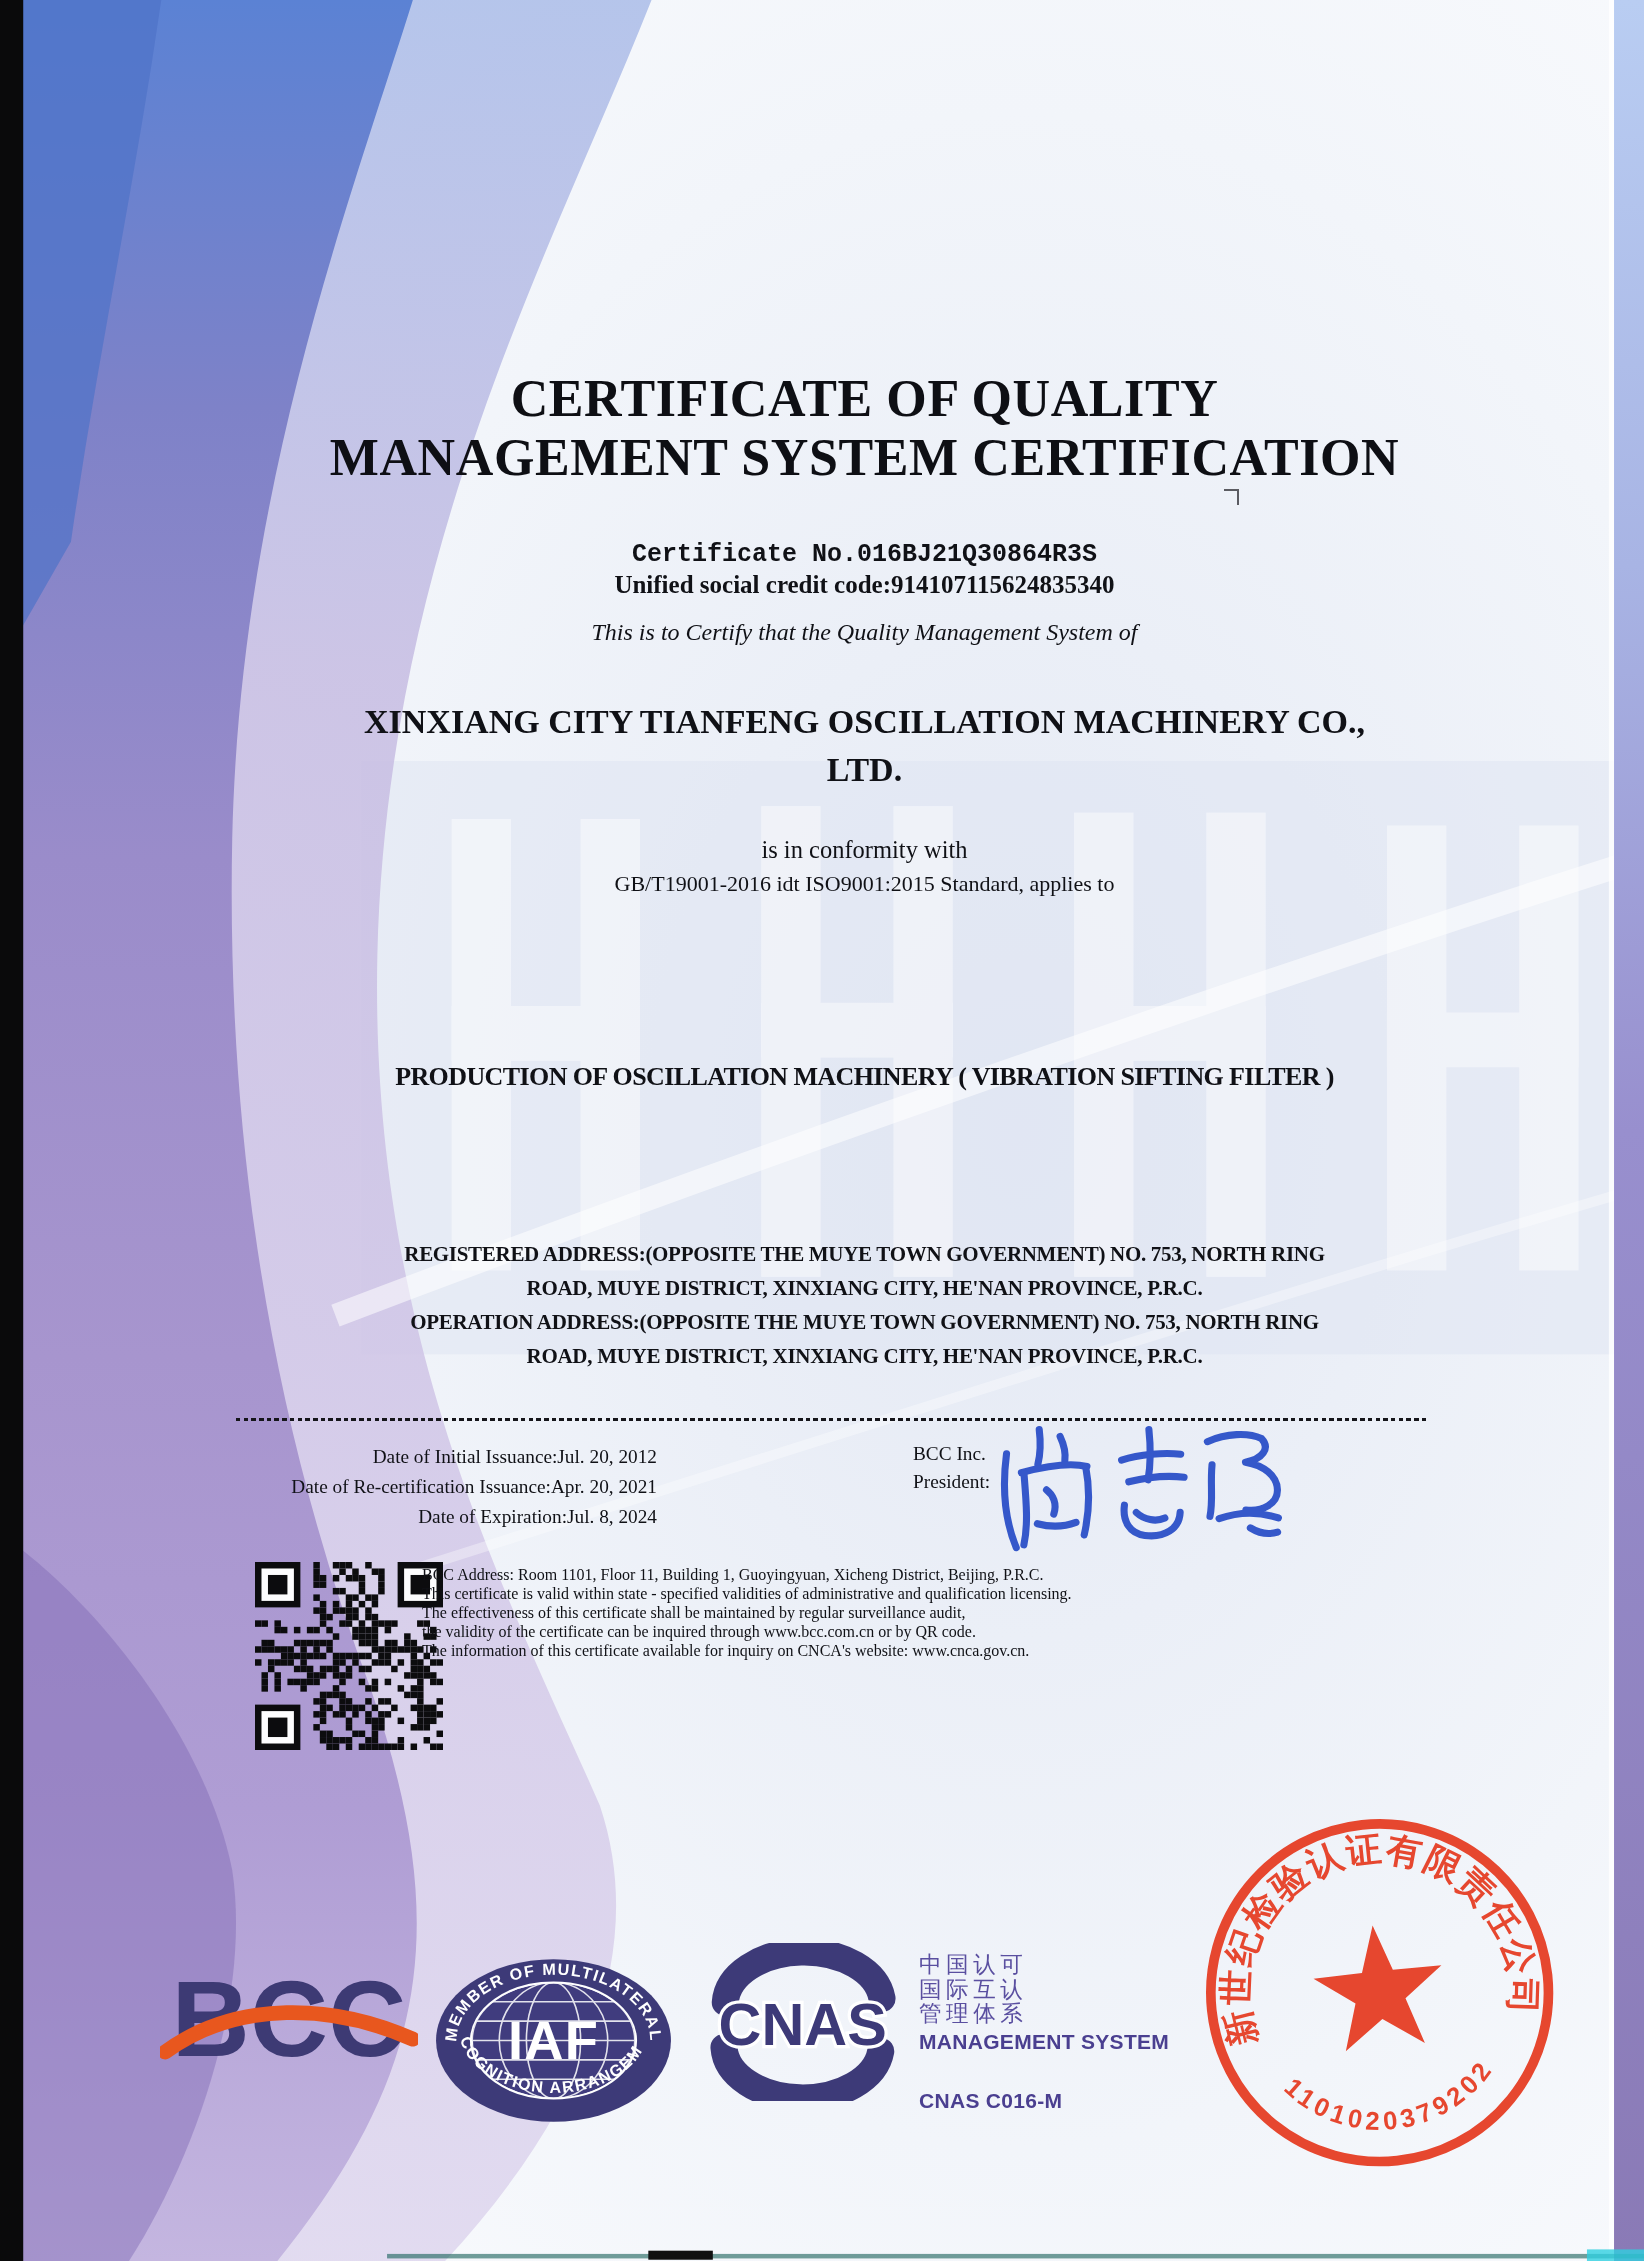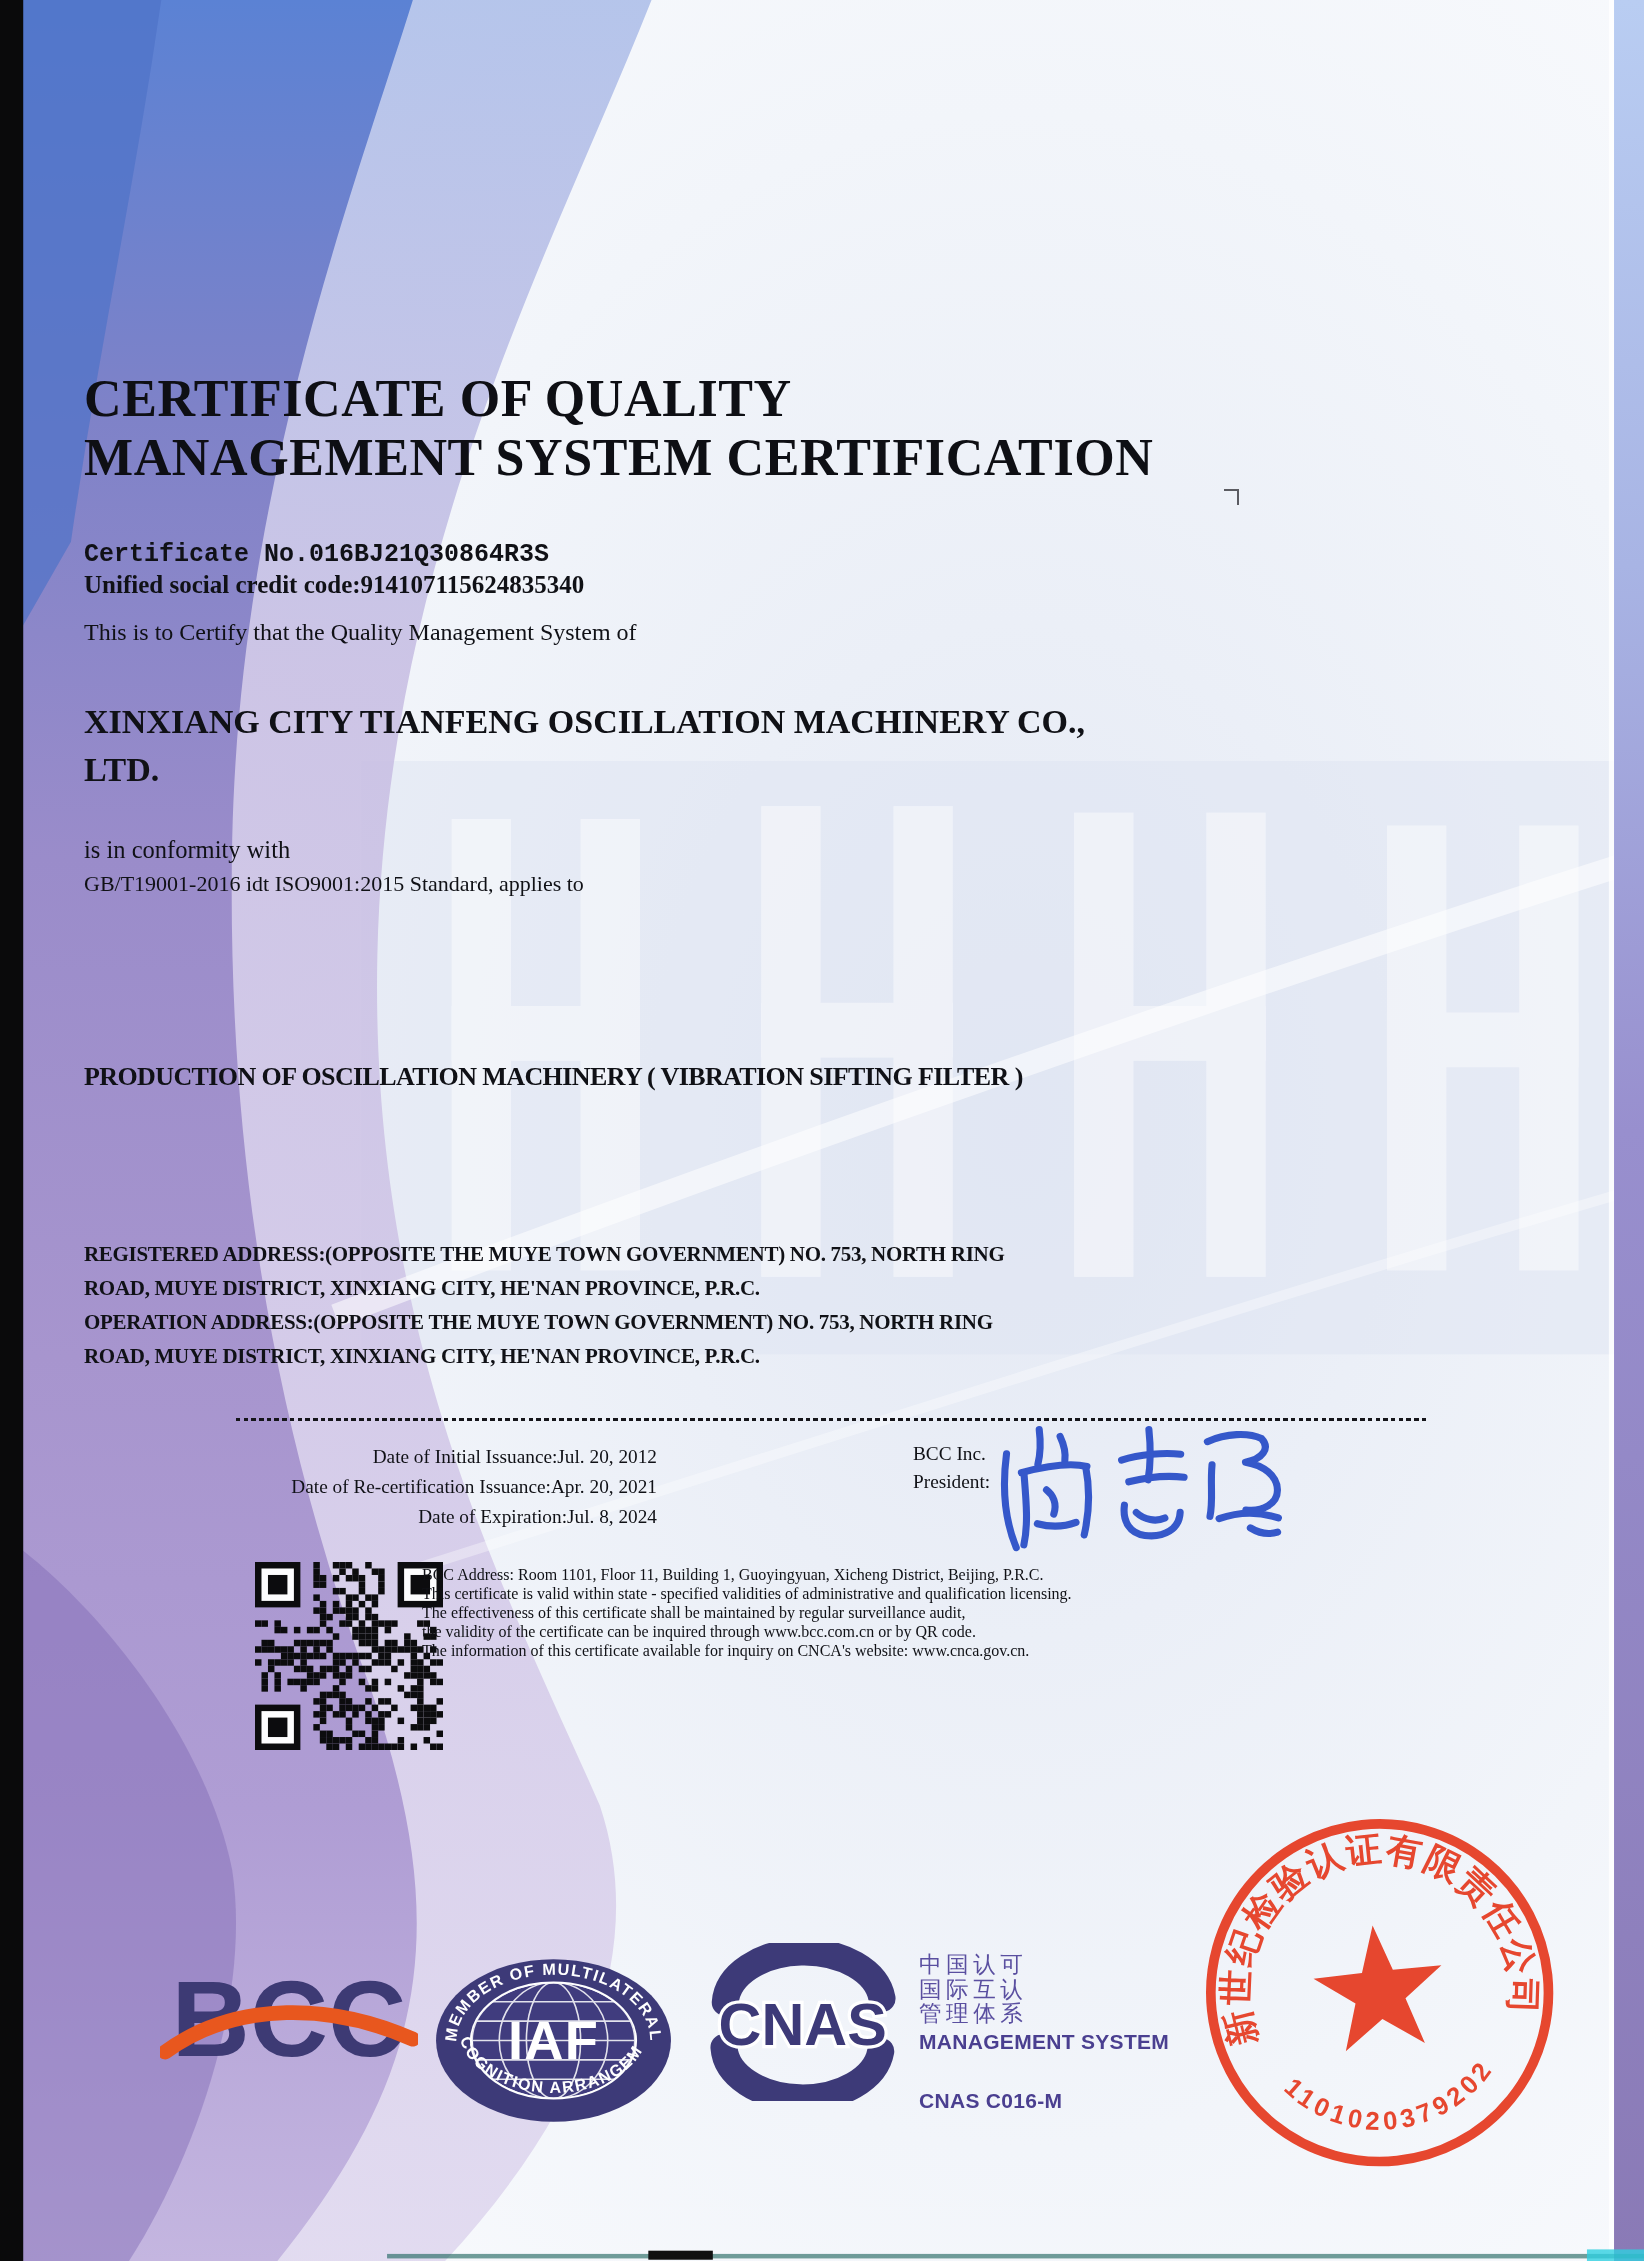--- a/index.html
+++ b/index.html
@@ -1,24 +1,24 @@
 <!DOCTYPE html>
 <html style="font-size:10.3px"><head>
 <meta charset="utf-8">
 <style>
   html,body{margin:0;padding:0;background:#888;}
   .page{position:relative;width:1645px;height:2261px;background:#fbfcfe;overflow:hidden;
         font-family:"Liberation Serif","DejaVu Serif",serif;color:#101116;}
   .bg{position:absolute;left:0;top:0;width:1645px;height:2261px;}
   .abs{position:absolute;}
-  .ctr{left:84px;right:0;text-align:left;}
+  .ctr{left:84px;right:0;text-align:center;}
   .title{top:369px;font-size:52px;line-height:59px;font-weight:bold;letter-spacing:0.6px;color:#0e0f14;}
   .certno{top:540px;font-size:25px;font-weight:bold;font-family:Liberation Mono, monospace;}
   .code{top:571px;font-size:25px;font-weight:bold;}
-  .certify{top:619px;font-size:24px;}
+  .certify{top:619px;font-size:24px;font-style:italic;}
   .company{top:698px;font-size:34px;line-height:48px;font-weight:bold;}
   .conform{top:836px;font-size:24.5px;}
   .gbt{top:871px;font-size:22px;}
   .scope{top:1062px;font-size:26px;font-weight:bold;letter-spacing:-0.6px;}
   .addr{top:1237px;font-size:21px;line-height:34px;font-weight:bold;letter-spacing:-0.3px;}
   .dashrule{top:1418px;left:236px;width:1192px;height:2.6px;
             background:repeating-linear-gradient(90deg,#15151a 0 4.5px,transparent 4.5px 7.7px);}
   .dates{top:1442px;left:193px;width:464px;text-align:right;font-size:19.3px;line-height:30px;}
   .issuer{top:1440px;left:913px;font-size:19.3px;line-height:28px;}
   .fineprint{top:1565px;left:422px;width:742px;font-size:16px;line-height:19px;}

